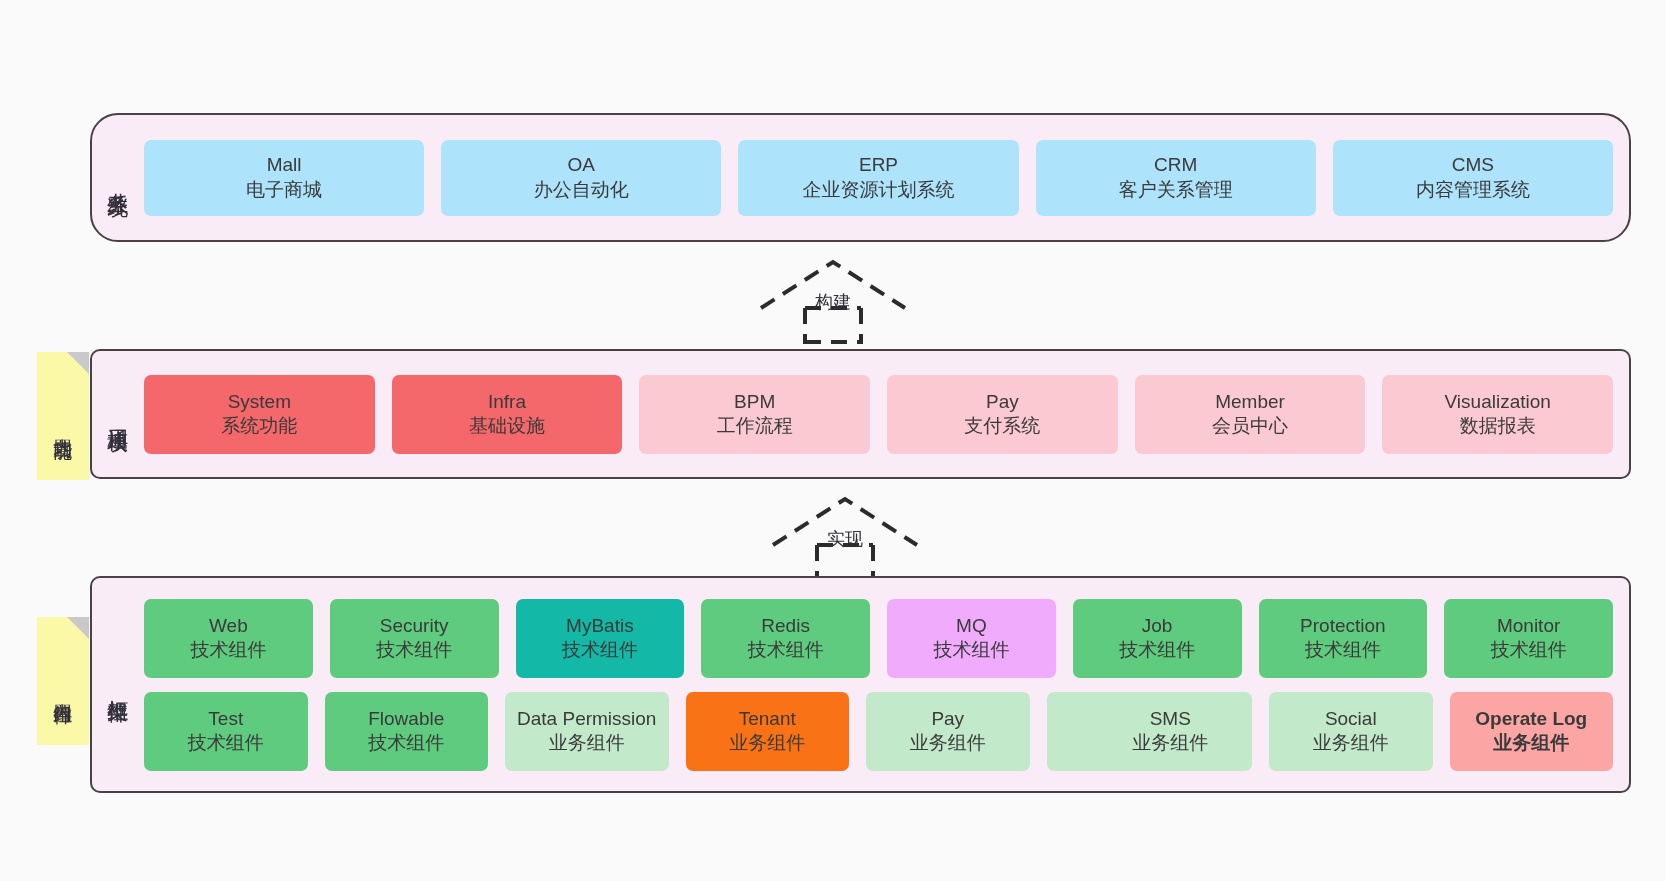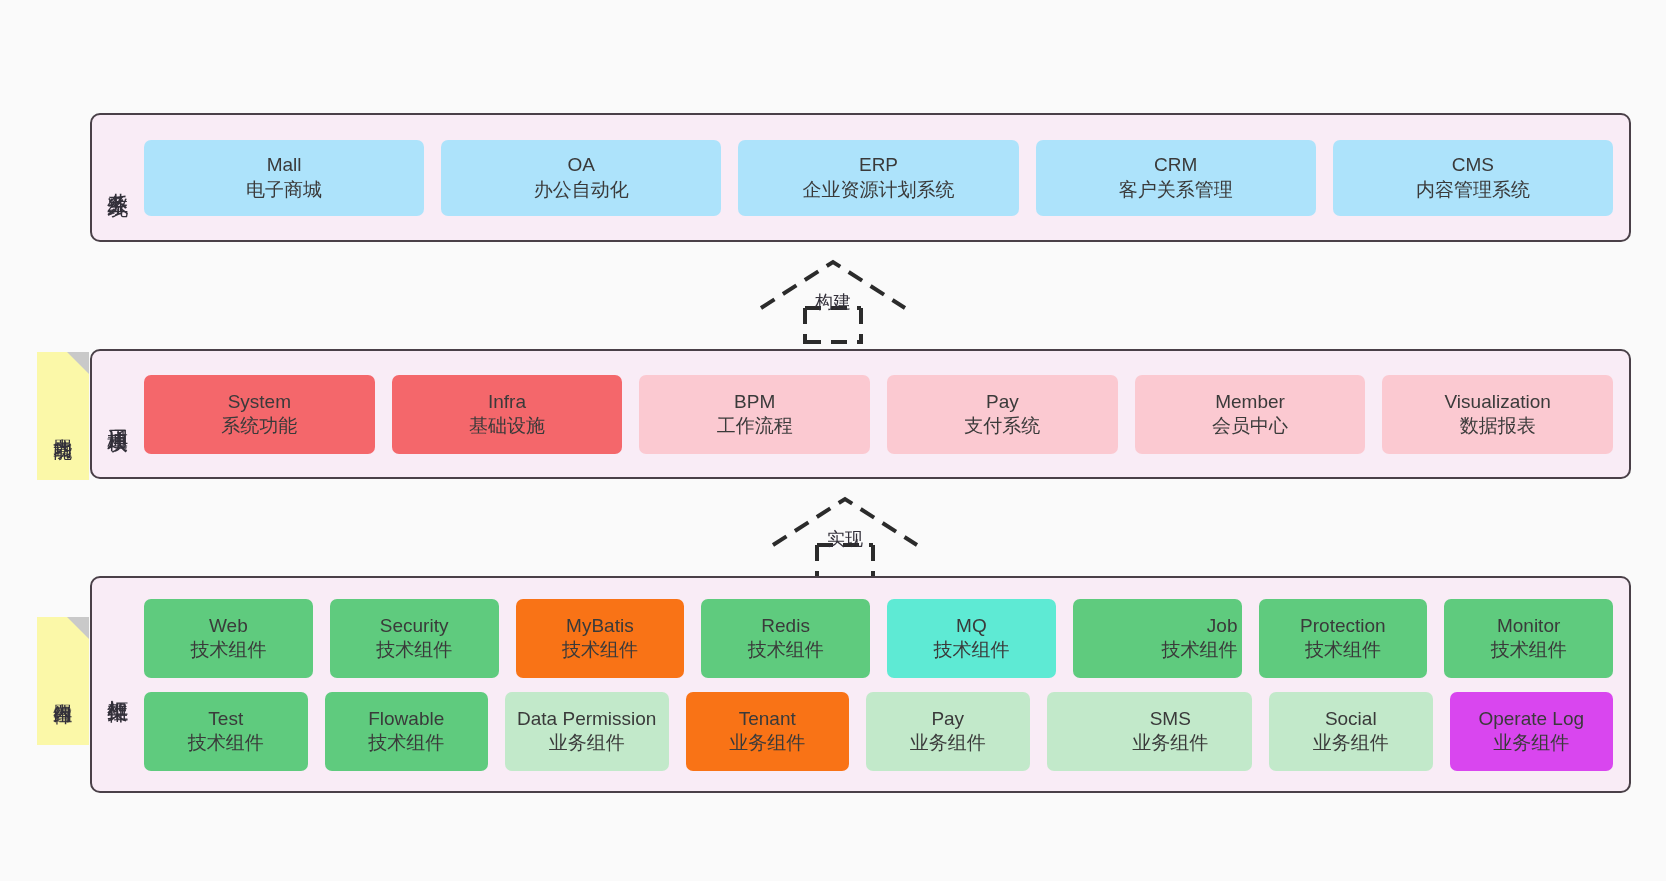--- a/index.html
+++ b/index.html
@@ -66,21 +66,21 @@
     color: #3a3a3a;
     font-size: 19px;
     line-height: 1.28;
     padding: 6px 4px;
     user-select: none;
   }
   .cell .en { font-size: 19px; }
   .cell .cn { font-size: 19px; }
 
   
-  #layer-business { top: 113px; height: 129px; }
+  #layer-business { top: 113px; height: 129px; border-radius: 28px; }
   #layer-common   { top: 349px; height: 130px; }
   #layer-frame    { top: 576px; height: 217px; }
 
   #layer-business .cell { height: 76px; }
   #layer-common   .cell { height: 79px; }
   #layer-frame    .cell { height: 79px; }
 
   
   .sticky {
     position: absolute;
@@ -227,33 +227,33 @@
 
       <div class="row">
         <div class="cell" style="background: rgb(95, 203, 126);">
           <span class="en">Web</span>
           <span class="cn">技术组件</span>
         </div>
         <div class="cell" style="background: rgb(95, 203, 126);">
           <span class="en">Security</span>
           <span class="cn">技术组件</span>
         </div>
-        <div class="cell" style="background: #f97316;">
+        <div class="cell" style="background: #14b8a6;">
           <span class="en">MyBatis</span>
           <span class="cn">技术组件</span>
         </div>
         <div class="cell" style="background: rgb(95, 203, 126);">
           <span class="en">Redis</span>
           <span class="cn">技术组件</span>
         </div>
-        <div class="cell" style="background: #5eead4;">
+        <div class="cell" style="background: #f0abfc;">
           <span class="en">MQ</span>
           <span class="cn">技术组件</span>
         </div>
-        <div class="cell" style="background: rgb(95, 203, 126); align-items: flex-end;">
+        <div class="cell" style="background: rgb(95, 203, 126);">
           <span class="en">Job</span>
           <span class="cn">技术组件</span>
         </div>
         <div class="cell" style="background: rgb(95, 203, 126);">
           <span class="en">Protection</span>
           <span class="cn">技术组件</span>
         </div>
         <div class="cell" style="background: rgb(95, 203, 126);">
           <span class="en">Monitor</span>
           <span class="cn">技术组件</span>
@@ -282,21 +282,21 @@
           <span class="cn">业务组件</span>
         </div>
         <div class="cell" style="background: rgb(194, 233, 202); padding-left: 46px;">
           <span class="en">SMS</span>
           <span class="cn">业务组件</span>
         </div>
         <div class="cell" style="background: rgb(194, 233, 202);">
           <span class="en">Social</span>
           <span class="cn">业务组件</span>
         </div>
-        <div class="cell" style="background: #d946ef;">
+        <div class="cell" style="background: #fca5a5; font-weight: bold;">
           <span class="en">Operate Log</span>
           <span class="cn">业务组件</span>
         </div>
       </div>
 
     </div>
   </div>
 
 </div>
 

